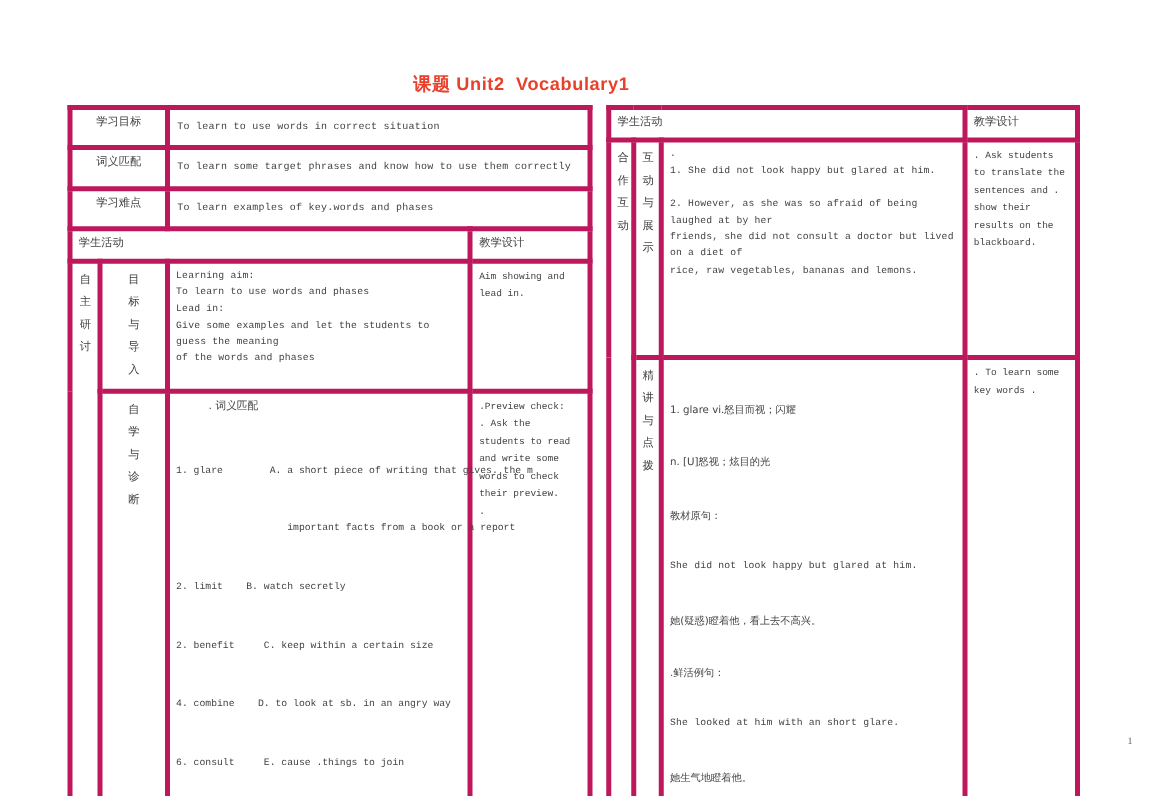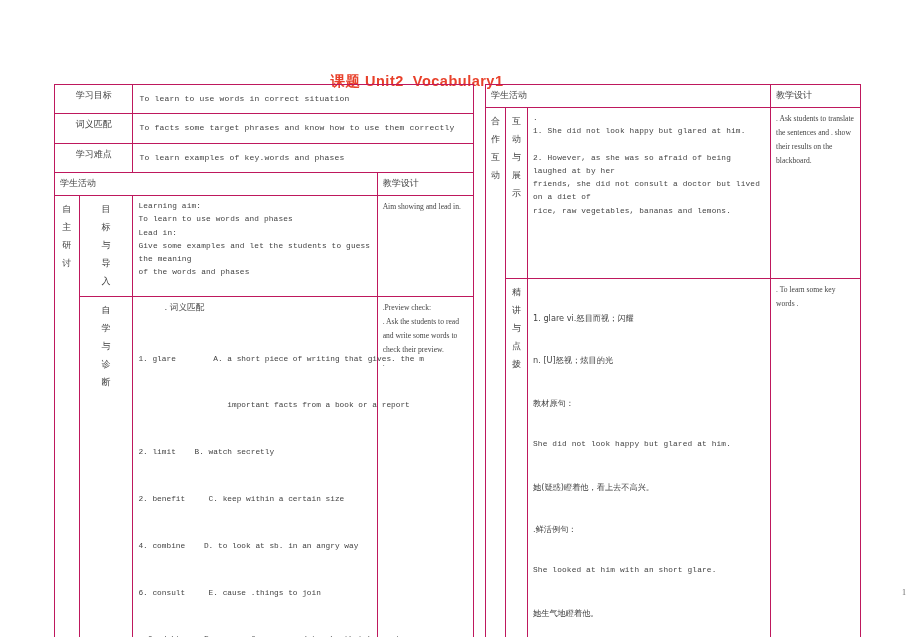--- a/index.html
+++ b/index.html
@@ -22,40 +22,39 @@
     top: 58px;
     left: 0;
     width: 834px;
     text-align: center;
     font-family: "Liberation Sans", sans-serif;
     font-weight: bold;
     font-size: 14.5px;
     letter-spacing: 0.5px;
     color: #e8402a;
     white-space: pre;
-    margin-top: 14px;
   }
 
   
   .sheet {
     position: absolute;
     top: 84px;
     left: 0;
     width: 920px;
   }
 
   table.grid {
     border-collapse: collapse;
     table-layout: fixed;
     font-size: 8.2px;
     line-height: 1.55;
     color: #444;
   }
   table.grid td {
-    border: 1px solid #be185d;
+    border: 4px solid #be185d;
     vertical-align: top;
     padding: 4px 5px;
     word-wrap: break-word;
   }
 
   
   #left-table {
     position: absolute;
     left: 54px;
     top: 0;
@@ -115,21 +114,21 @@
     letter-spacing: 0.15px;
     white-space: pre-wrap;
   }
   .body-mix {
     font-size: 8.2px;
     line-height: 1.72;
     white-space: pre-wrap;
     font-family: "DejaVu Sans", sans-serif;
   }
   .side-note {
-    font-family: Liberation Serif, serif;
+    font-family: Liberation Mono, monospace;
     font-size: 7.6px;
     line-height: 1.85;
     white-space: pre-wrap;
   }
   .match-list {
     font-family: "Liberation Mono", "DejaVu Sans Mono", monospace;
     font-size: 7.8px;
     line-height: 2.0;
     white-space: pre;
   }
@@ -158,21 +157,21 @@
       <col style="width:86px">
     </colgroup>
 
     <tbody>
         <tr>
       <td class="lbl" colspan="2">学习目标</td>
       <td class="en" colspan="2" style="vertical-align:middle;padding:8px 6px">To learn to use words in correct situation</td>
     </tr>
     <tr>
       <td class="lbl" colspan="2">词义匹配</td>
-      <td class="en" colspan="2" style="vertical-align:middle;padding:8px 6px">To facts some target phrases and know how to use them correctly</td>
+      <td class="en" colspan="2" style="vertical-align:middle;padding:8px 6px">To learn some target phrases and know how to use them correctly</td>
     </tr>
     <tr>
       <td class="lbl" colspan="2">学习难点</td>
       <td class="en" colspan="2" style="vertical-align:middle;padding:8px 6px">To learn examples of key.words and phases</td>
     </tr>
 
     <tr>
       <td class="hdr" colspan="3">学生活动</td>
       <td class="hdr">教学设计</td>
     </tr>

